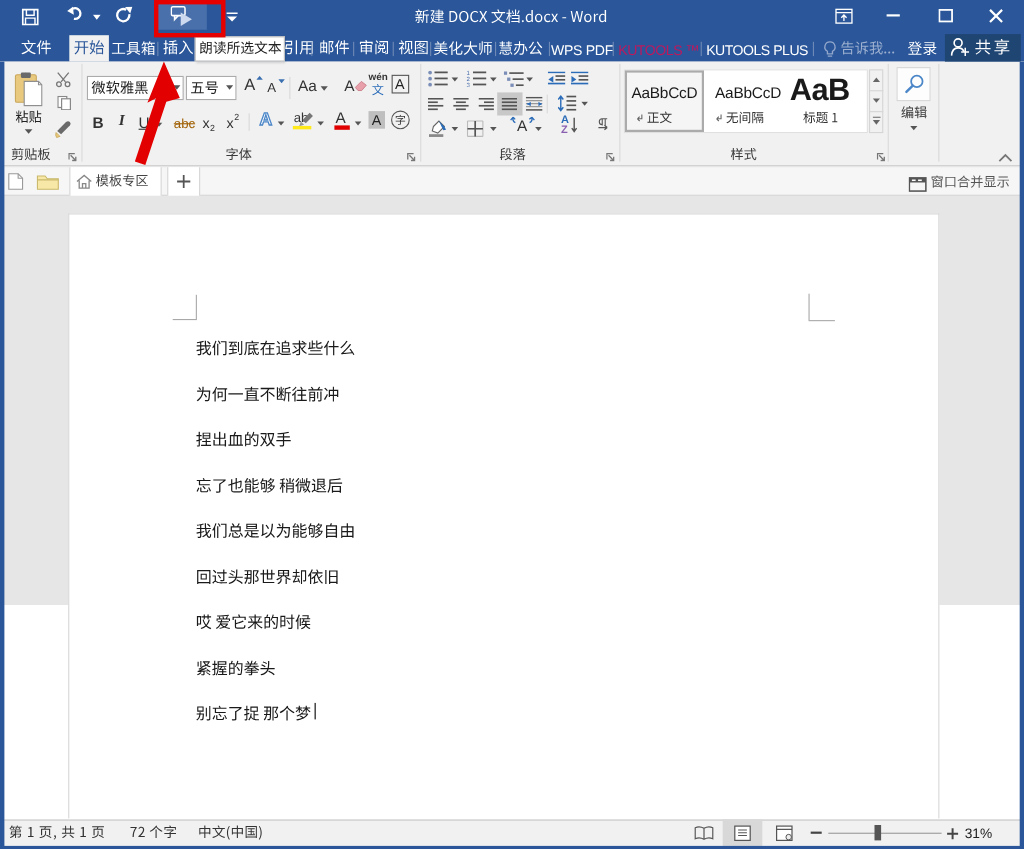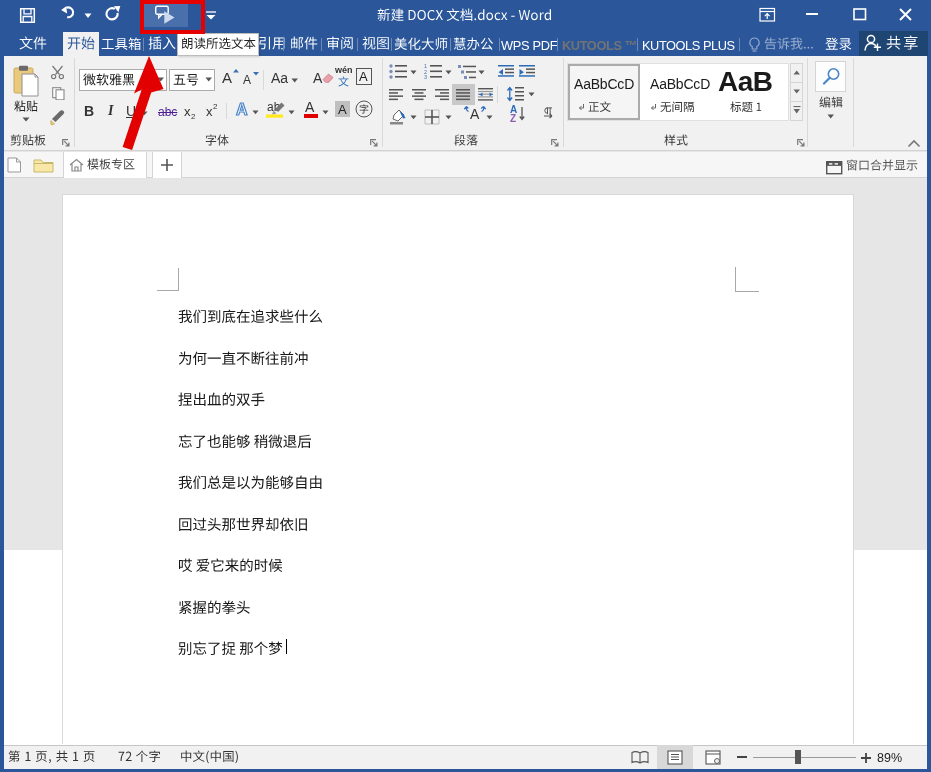--- a/index.html
+++ b/index.html
@@ -69,21 +69,21 @@
     <svg style="position:absolute;left:362px;top:36px" width="30" height="18">
       <path d="M 6.3 1.2 V 8.7 H 7.3 V 2.1 H 11.6 V 8.7 H 12.7 V 1.2 Z M 2.2 1 C 2.7 1.6 3.2 2.4 3.5 2.9 L 4.3 2.3 C 4.1 1.8 3.5 1.1 3 0.6 Z M 8.9 3.2 V 5.9 C 8.9 8.1 8.5 10.8 5 12.7 C 5.2 12.8 5.5 13.2 5.6 13.4 C 7.7 12.3 8.8 10.8 9.4 9.3 V 12 C 9.4 13 9.8 13.2 10.7 13.2 H 12 C 13.2 13.2 13.4 12.6 13.5 10.4 C 13.2 10.4 12.9 10.2 12.6 10 C 12.6 12 12.5 12.4 12 12.4 H 10.9 C 10.5 12.4 10.4 12.3 10.4 11.9 V 8.4 H 9.7 C 9.9 7.6 9.9 6.7 9.9 6 V 3.2 Z M 0.9 2.9 V 3.9 H 4.3 C 3.5 5.7 2 7.4 0.5 8.4 C 0.7 8.6 1 9.2 1 9.4 C 1.6 9 2.1 8.5 2.7 8 V 13.4 H 3.7 V 7.4 C 4.1 8 4.7 8.8 5 9.2 L 5.7 8.4 C 5.4 8.1 4.5 7 3.9 6.4 C 4.6 5.4 5.2 4.4 5.6 3.3 L 5 2.9 L 4.8 2.9 Z M 19.2 8.4 C 20.4 8.6 21.8 9.1 22.6 9.5 L 23 8.8 C 22.2 8.4 20.8 8 19.7 7.8 Z M 17.9 10.2 C 19.8 10.4 22.2 11 23.5 11.4 L 24 10.7 C 22.7 10.2 20.2 9.7 18.3 9.5 Z M 15.2 1.2 V 13.4 H 16.2 V 12.8 H 25.8 V 13.4 H 26.8 V 1.2 Z M 16.2 11.9 V 2.1 H 25.8 V 11.9 Z M 19.8 2.4 C 19.1 3.5 17.9 4.6 16.7 5.3 C 16.9 5.5 17.3 5.8 17.4 6 C 17.9 5.7 18.3 5.4 18.7 5 C 19.1 5.4 19.7 5.8 20.2 6.2 C 19 6.8 17.7 7.2 16.4 7.5 C 16.6 7.7 16.8 8.1 16.9 8.3 C 18.3 8 19.8 7.5 21.1 6.8 C 22.3 7.4 23.6 7.9 24.9 8.2 C 25.1 7.9 25.3 7.5 25.5 7.4 C 24.3 7.1 23.1 6.8 22 6.3 C 23 5.6 23.9 4.8 24.5 3.8 L 23.9 3.5 L 23.7 3.5 H 20.1 C 20.3 3.2 20.5 3 20.7 2.7 Z M 19.3 4.4 19.4 4.3 H 23 C 22.5 4.9 21.8 5.4 21.1 5.8 C 20.4 5.4 19.8 4.9 19.3 4.4 Z" fill="#ffffff"></path>
     </svg>
     <svg style="position:absolute;left:394px;top:36.5px" width="56" height="17">
       <path d="M 9.4 0.5 C 9.1 1.1 8.6 1.9 8.2 2.5 H 4.6 L 5.1 2.2 C 4.9 1.7 4.4 1 3.9 0.5 L 3.1 0.9 C 3.5 1.3 3.9 2 4.1 2.5 H 1.3 V 3.4 H 6.2 V 4.5 H 2 V 5.3 H 6.2 V 6.5 H 0.8 V 7.4 H 6.1 C 6 7.8 6 8.1 5.9 8.4 H 1.1 V 9.3 H 5.6 C 5 10.7 3.7 11.6 0.6 12 C 0.7 12.3 1 12.7 1.1 12.9 C 4.6 12.4 6 11.2 6.7 9.4 C 7.8 11.4 9.6 12.5 12.3 12.9 C 12.5 12.7 12.7 12.2 13 12 C 10.5 11.7 8.7 10.8 7.7 9.3 H 12.6 V 8.4 H 7 C 7.1 8.1 7.1 7.8 7.2 7.4 H 12.8 V 6.5 H 7.2 V 5.3 H 11.6 V 4.5 H 7.2 V 3.4 H 12.2 V 2.5 H 9.3 C 9.7 2 10.1 1.4 10.4 0.8 Z M 25.2 2.5 C 24.3 4 23 5.3 21.5 6.4 V 0.8 H 20.5 V 7.2 C 19.6 7.8 18.7 8.4 17.8 8.8 C 18.1 9 18.4 9.3 18.6 9.6 C 19.2 9.2 19.8 8.9 20.5 8.5 V 10.8 C 20.5 12.3 20.9 12.7 22.2 12.7 C 22.5 12.7 24.3 12.7 24.6 12.7 C 26.1 12.7 26.3 11.8 26.5 9.3 C 26.2 9.2 25.7 9 25.5 8.8 C 25.4 11.1 25.3 11.7 24.6 11.7 C 24.2 11.7 22.7 11.7 22.3 11.7 C 21.7 11.7 21.5 11.6 21.5 10.8 V 7.7 C 23.3 6.5 24.9 4.9 26.2 3.2 Z M 17.7 0.6 C 16.9 2.6 15.5 4.6 14.1 5.9 C 14.3 6.2 14.6 6.7 14.7 6.9 C 15.3 6.4 15.8 5.8 16.3 5.1 V 13 H 17.4 V 3.5 C 17.9 2.7 18.3 1.8 18.7 0.9 Z M 33.2 0.6 C 33.2 1.6 33.2 3 33 4.4 H 27.8 V 5.5 H 32.8 C 32.3 8 31 10.7 27.6 12.1 C 27.9 12.3 28.2 12.7 28.4 13 C 31.6 11.4 33.1 8.8 33.8 6.2 C 34.8 9.3 36.6 11.7 39.2 13 C 39.4 12.7 39.7 12.2 39.9 12 C 37.3 10.9 35.5 8.5 34.6 5.5 H 39.7 V 4.4 H 34.1 C 34.3 3 34.3 1.7 34.3 0.6 Z M 43.9 0.6 V 6 C 43.9 8.4 43.7 10.6 41.9 12.3 C 42.1 12.4 42.4 12.8 42.6 13 C 44.6 11.1 44.9 8.7 44.9 6 V 0.6 Z M 41.8 2.1 V 8.7 H 42.7 V 2.1 Z M 46.2 3.9 V 11 H 47.1 V 4.8 H 48.9 V 13 H 49.9 V 4.8 H 51.8 V 9.9 C 51.8 10 51.8 10.1 51.6 10.1 C 51.5 10.1 51.1 10.1 50.5 10.1 C 50.7 10.3 50.8 10.7 50.8 10.9 C 51.6 10.9 52.1 10.9 52.4 10.8 C 52.7 10.6 52.8 10.3 52.8 9.9 V 3.9 H 49.9 V 2.2 H 53.3 V 1.3 H 45.7 V 2.2 H 48.9 V 3.9 Z" fill="#ffffff"></path>
     </svg>
     <svg style="position:absolute;left:453px;top:36.5px" width="42" height="17">
       <path d="M 3.8 9.8 V 11.5 C 3.8 12.5 4.2 12.8 5.7 12.8 C 6 12.8 8.3 12.8 8.7 12.8 C 9.8 12.8 10.1 12.5 10.3 11 C 10 10.9 9.6 10.8 9.4 10.6 C 9.3 11.8 9.2 11.9 8.6 11.9 C 8 11.9 6.1 11.9 5.7 11.9 C 4.9 11.9 4.8 11.9 4.8 11.5 V 9.8 Z M 5.8 9.8 C 6.5 10.2 7.2 10.8 7.6 11.3 L 8.2 10.7 C 7.8 10.2 7.1 9.6 6.4 9.3 Z M 10.4 10.1 C 11 10.8 11.6 11.9 11.8 12.6 L 12.8 12.3 C 12.6 11.6 11.9 10.5 11.4 9.8 Z M 2.1 9.9 C 1.8 10.6 1.4 11.6 0.9 12.1 L 1.8 12.6 C 2.3 12 2.7 11 3 10.3 Z M 2.4 7 V 7.7 H 10.4 V 8.5 H 1.9 V 9.2 H 11.3 V 5.5 H 2 V 6.2 H 10.4 V 7 Z M 0.9 3.9 V 4.6 H 3.2 V 5.3 H 4.2 V 4.6 H 6.3 V 3.9 H 4.2 V 3.3 H 5.9 V 2.6 H 4.2 V 1.9 H 6.1 V 1.3 H 4.2 V 0.6 H 3.2 V 1.3 H 1.1 V 1.9 H 3.2 V 2.6 H 1.4 V 3.3 H 3.2 V 3.9 Z M 9.1 0.6 V 1.3 H 6.9 V 1.9 H 9.1 V 2.6 H 7.2 V 3.3 H 9.1 V 3.9 H 6.8 V 4.6 H 9.1 V 5.3 H 10 V 4.6 H 12.5 V 3.9 H 10 V 3.3 H 12.1 V 2.6 H 10 V 1.9 H 12.3 V 1.3 H 10 V 0.6 Z M 16 5.2 C 15.6 6.4 14.9 7.9 14.1 8.9 L 15 9.4 C 15.8 8.4 16.5 6.8 16.9 5.6 Z M 24 5.4 C 24.6 6.8 25.3 8.6 25.5 9.6 L 26.5 9.3 C 26.2 8.2 25.6 6.4 24.9 5.1 Z M 18.8 0.6 V 2.9 V 3 H 14.7 V 4.1 H 18.7 C 18.6 6.7 17.9 9.9 14.1 12.2 C 14.3 12.4 14.7 12.8 14.9 13 C 18.9 10.5 19.7 7 19.8 4.1 H 22.6 C 22.4 9.1 22.2 11.1 21.7 11.5 C 21.6 11.7 21.4 11.7 21.1 11.7 C 20.8 11.7 20 11.7 19.1 11.6 C 19.3 11.9 19.4 12.4 19.4 12.7 C 20.2 12.7 21.1 12.8 21.6 12.7 C 22.1 12.7 22.4 12.5 22.7 12.1 C 23.3 11.5 23.5 9.4 23.7 3.6 C 23.7 3.4 23.7 3 23.7 3 H 19.8 V 2.9 V 0.6 Z M 31.4 1 C 30.6 3 29.2 4.9 27.7 6.1 C 28 6.3 28.4 6.6 28.6 6.9 C 30.1 5.5 31.5 3.5 32.5 1.2 Z M 36 0.8 35 1.2 C 36 3.3 37.7 5.6 39.2 6.9 C 39.4 6.6 39.7 6.2 40 6 C 38.6 4.9 36.9 2.7 36 0.8 Z M 29.2 12.1 C 29.7 11.9 30.4 11.8 37.5 11.4 C 37.9 11.9 38.2 12.5 38.4 12.9 L 39.4 12.3 C 38.8 11.1 37.4 9.2 36.2 7.8 L 35.2 8.2 C 35.8 8.9 36.4 9.7 36.9 10.4 L 30.6 10.8 C 31.9 9.2 33.3 7.2 34.4 5.1 L 33.3 4.7 C 32.2 6.9 30.6 9.3 30 9.9 C 29.5 10.5 29.1 10.9 28.8 11 C 28.9 11.3 29.1 11.9 29.2 12.1 Z" fill="#ffffff"></path>
     </svg>
     <div style="position:absolute;left:501px;top:37.5px;font-size:12.8px;color:#ffffff;font-weight:400;letter-spacing:-0.3px;white-space:nowrap">WPS PDF</div>
-    <div style="position:absolute;left:562px;top:37.5px;font-size:12.8px;color:#737373;font-weight:700;letter-spacing:-0.4px;white-space:nowrap">KUTOOLS ™</div>
+    <div style="position:absolute;left:562px;top:37.5px;font-size:12.8px;color:#be185d;font-weight:400;letter-spacing:-0.4px;white-space:nowrap">KUTOOLS ™</div>
     <div style="position:absolute;left:642px;top:37.5px;font-size:12.8px;color:#ffffff;font-weight:400;letter-spacing:-0.45px;white-space:nowrap">KUTOOLS PLUS</div>
     <div style="position:absolute;left:142.5px;top:38px;width:1px;height:13px;background:#6e89b5"></div>
     <div style="position:absolute;left:283px;top:38px;width:1px;height:13px;background:#6e89b5"></div>
     <div style="position:absolute;left:320.5px;top:38px;width:1px;height:13px;background:#6e89b5"></div>
     <div style="position:absolute;left:356.5px;top:38px;width:1px;height:13px;background:#6e89b5"></div>
     <div style="position:absolute;left:391px;top:38px;width:1px;height:13px;background:#6e89b5"></div>
     <div style="position:absolute;left:450px;top:38px;width:1px;height:13px;background:#6e89b5"></div>
     <div style="position:absolute;left:498.5px;top:38px;width:1px;height:13px;background:#6e89b5"></div>
     <div style="position:absolute;left:556.5px;top:38px;width:1px;height:13px;background:#6e89b5"></div>
     <div style="position:absolute;left:637px;top:38px;width:1px;height:13px;background:#6e89b5"></div>
@@ -181,21 +181,21 @@
       <path d="M 4.7 0.6 C 5 1.2 5.3 1.9 5.5 2.4 L 6.4 2.1 C 6.2 1.6 5.8 0.9 5.5 0.4 Z M 0.5 2.4 V 3.2 H 2.3 C 2.9 4.9 3.8 6.3 4.9 7.5 C 3.7 8.5 2.2 9.3 0.4 9.8 C 0.6 10 0.8 10.4 0.9 10.6 C 2.8 10 4.3 9.2 5.5 8.1 C 6.8 9.2 8.3 10 10.1 10.5 C 10.2 10.3 10.4 9.9 10.6 9.7 C 8.9 9.3 7.4 8.5 6.2 7.5 C 7.3 6.4 8.1 4.9 8.8 3.2 H 10.5 V 2.4 Z M 5.5 6.9 C 4.5 5.9 3.7 4.6 3.1 3.2 H 7.8 C 7.3 4.7 6.5 5.9 5.5 6.9 Z" fill="#2b6cb8"></path>
     </svg>
     <div style="position:absolute;left:356px;top:68px;width:16px;height:17px;border:1px solid #555"></div>
     <div style="position:absolute;left:359px;top:69px;font-size:13px;color:#222;font-weight:400;letter-spacing:0;white-space:nowrap">A</div>
     <div style="position:absolute;left:84px;top:103px;font-size:14px;color:#333;font-weight:700;letter-spacing:0;white-space:nowrap">B</div>
     <div style="position:absolute;left:108px;top:103px;font-size:14px;color:#333;font-style:italic;font-family:'Liberation Serif',serif;font-weight:600">I</div>
     <div style="position:absolute;left:126px;top:103px;font-size:14px;color:#333;text-decoration:underline">U</div>
     <svg style="position:absolute;left:141px;top:111px;" width="7" height="5" viewBox="0 0 7 5">
       <path d="M0.5 0.5 H6.5 L3.5 4.2 Z" fill="#555"></path>
     </svg>
-    <div style="position:absolute;left:158px;top:105px;font-size:12px;color:#4c1d95;text-decoration:line-through">abc</div>
+    <div style="position:absolute;left:158px;top:105px;font-size:12px;color:#a16207;text-decoration:line-through">abc</div>
     <div style="position:absolute;left:184px;top:104px;font-size:13px;color:#333;font-weight:400;letter-spacing:0;white-space:nowrap">x</div>
     <div style="position:absolute;left:191px;top:112px;font-size:8px;color:#333;font-weight:400;letter-spacing:0;white-space:nowrap">2</div>
     <div style="position:absolute;left:206px;top:104px;font-size:13px;color:#333;font-weight:400;letter-spacing:0;white-space:nowrap">x</div>
     <div style="position:absolute;left:213px;top:102px;font-size:8px;color:#333;font-weight:400;letter-spacing:0;white-space:nowrap">2</div>
     <div style="position:absolute;left:226px;top:103px;width:1px;height:16px;background:#d9d9d9"></div>
     <div style="position:absolute;left:236px;top:101px;font-size:16px;font-weight:700;color:#fff;-webkit-text-stroke:1.2px #4a86c8">A</div>
     <svg style="position:absolute;left:252px;top:110px;" width="7" height="5" viewBox="0 0 7 5">
       <path d="M0.5 0.5 H6.5 L3.5 4.2 Z" fill="#555"></path>
     </svg>
     <div style="position:absolute;left:267px;top:100px;font-size:12px;color:#333;font-weight:400;letter-spacing:0;white-space:nowrap">ab</div>
@@ -493,21 +493,21 @@
       <rect x="1" y="1" width="14" height="13" fill="#fff" stroke="#555" stroke-width="1.1"></rect>
       <path d="M1 4 H15" stroke="#555" stroke-width="1"></path>
       <circle cx="12" cy="11" r="2.5" fill="#eee" stroke="#555" stroke-width="0.9"></circle>
     </svg>
     <div style="position:absolute;left:737px;top:756px;width:10px;height:2px;background:#444"></div>
     <div style="position:absolute;left:753px;top:757px;width:103px;height:1px;background:#999"></div>
     <div style="position:absolute;left:795px;top:750px;width:6px;height:14px;background:#555"></div>
     <svg style="position:absolute;left:860px;top:752px;" width="12" height="12" viewBox="0 0 12 12">
       <path d="M6 1 V11 M1 6 H11" stroke="#444" stroke-width="1.8"></path>
     </svg>
-    <div style="position:absolute;left:877px;top:751px;font-size:12.5px;color:#222;font-weight:400;letter-spacing:0;white-space:nowrap">89%</div>
+    <div style="position:absolute;left:877px;top:751px;font-size:12.5px;color:#222;font-weight:400;letter-spacing:0;white-space:nowrap">31%</div>
     <div style="position:absolute;left:0;top:56px;width:4px;height:716px;background:#2b579a"></div>
     <div style="position:absolute;left:927px;top:56px;width:4px;height:716px;background:#2b579a"></div>
     <div style="position:absolute;left:0;top:769px;width:931px;height:3px;background:#2b579a"></div>
     <div style="position:absolute;left:177px;top:33px;width:82px;height:23px;background:#fff;border:1px solid #bbb;box-shadow:1px 1px 2px rgba(0,0,0,0.15)"></div>
     <svg style="position:absolute;left:181px;top:37px" width="77" height="16">
       <path d="M 10.5 4.9 V 7.1 H 7.9 C 8 6.6 8 6.1 8 5.7 V 4.9 Z M 10.5 4 H 8 V 1.9 H 10.5 Z M 7.1 1.1 V 5.7 C 7.1 7.5 7 9.8 5.8 11.5 C 6 11.6 6.4 11.8 6.6 12 C 7.4 10.9 7.7 9.4 7.9 7.9 H 10.5 V 10.7 C 10.5 10.9 10.5 11 10.3 11 C 10.1 11 9.5 11 8.8 11 C 9 11.2 9.1 11.6 9.2 11.9 C 10.1 11.9 10.6 11.9 11 11.7 C 11.3 11.6 11.4 11.3 11.4 10.7 V 1.1 Z M 2.7 0.8 C 2.9 1.1 3.1 1.6 3.3 2 H 1.2 V 10 C 1.2 10.6 0.9 10.9 0.7 11.1 C 0.8 11.2 1.1 11.6 1.2 11.8 C 1.4 11.6 1.9 11.4 4.8 10.1 C 5 10.5 5.1 10.8 5.2 11.1 L 6.1 10.7 C 5.8 9.8 5 8.5 4.4 7.5 L 3.6 7.8 C 3.9 8.3 4.2 8.8 4.4 9.3 L 2.1 10.3 V 7.1 H 6 V 2 H 4.3 C 4.2 1.6 3.9 1 3.6 0.6 Z M 2.1 4.9 H 5.1 V 6.2 H 2.1 Z M 2.1 4.1 V 2.8 H 5.1 V 4.1 Z M 18 5.3 C 18.7 5.7 19.5 6.2 19.9 6.6 L 20.3 6.1 C 19.9 5.7 19.1 5.2 18.5 4.9 Z M 17.1 6.5 C 17.8 6.8 18.6 7.4 19 7.8 L 19.4 7.2 C 19.1 6.8 18.2 6.3 17.6 6 Z M 21 9.7 C 22.1 10.4 23.3 11.4 23.9 12 L 24.5 11.4 C 23.9 10.8 22.6 9.8 21.6 9.1 Z M 13.8 1.4 C 14.5 2 15.3 2.8 15.7 3.3 L 16.4 2.6 C 16 2.1 15.1 1.3 14.4 0.8 Z M 17.1 3.6 V 4.4 H 23.1 C 23 4.9 22.8 5.5 22.6 5.9 L 23.3 6.1 C 23.6 5.5 24 4.5 24.2 3.7 L 23.6 3.5 L 23.5 3.6 H 21.1 V 2.5 H 23.7 V 1.7 H 21.1 V 0.5 H 20.1 V 1.7 H 17.6 V 2.5 H 20.1 V 3.6 Z M 20.5 4.9 V 6.4 C 20.5 6.8 20.5 7.3 20.3 7.9 H 16.8 V 8.7 H 20 C 19.5 9.6 18.6 10.6 16.6 11.3 C 16.8 11.5 17.1 11.8 17.2 12.1 C 19.5 11.1 20.6 9.9 21 8.7 H 24.3 V 7.9 H 21.3 C 21.4 7.3 21.4 6.9 21.4 6.4 V 4.9 Z M 13 4.4 V 5.3 H 14.9 V 9.9 C 14.9 10.5 14.5 10.9 14.3 11.1 C 14.4 11.2 14.7 11.6 14.8 11.8 V 11.7 C 14.9 11.5 15.3 11.2 17.2 9.6 C 17.1 9.4 16.9 9 16.9 8.8 L 15.7 9.7 V 4.4 Z M 31.7 1.8 V 5.9 C 31.7 7.7 31.5 9.9 30.1 11.4 C 30.2 11.5 30.6 11.8 30.8 12 C 32.4 10.4 32.6 7.8 32.6 5.9 V 5.6 H 34.6 V 12 H 35.5 V 5.6 H 37 V 4.7 H 32.6 V 2.4 C 34.1 2.2 35.7 1.9 36.7 1.4 L 36.1 0.6 C 35.1 1.1 33.2 1.5 31.7 1.8 Z M 27.1 6.5 V 6.1 V 4.5 H 29.6 V 6.5 Z M 30.5 0.8 C 29.5 1.2 27.7 1.5 26.2 1.7 V 6.1 C 26.2 7.7 26.2 9.9 25.4 11.4 C 25.6 11.5 26 11.9 26.1 12 C 26.8 10.7 27.1 8.9 27.1 7.3 H 30.5 V 3.6 H 27.1 V 2.4 C 28.6 2.3 30.1 2 31.1 1.5 Z M 38.3 1.4 C 39 2 39.8 2.9 40.2 3.5 L 41 2.9 C 40.6 2.3 39.7 1.5 39 0.9 Z M 43.1 0.9 C 42.8 2 42.3 3.1 41.6 3.8 C 41.8 3.9 42.2 4.2 42.4 4.3 C 42.7 4 42.9 3.5 43.2 3 H 45 V 4.9 H 41.5 V 5.7 H 43.8 C 43.6 7.3 43 8.5 41.2 9.2 C 41.4 9.4 41.6 9.7 41.7 10 C 43.8 9.1 44.5 7.7 44.7 5.7 H 46 V 8.6 C 46 9.6 46.2 9.8 47.1 9.8 C 47.3 9.8 48.2 9.8 48.4 9.8 C 49.2 9.8 49.4 9.4 49.5 7.8 C 49.2 7.8 48.8 7.6 48.7 7.5 C 48.6 8.8 48.6 9 48.3 9 C 48.1 9 47.4 9 47.3 9 C 47 9 46.9 8.9 46.9 8.6 V 5.7 H 49.4 V 4.9 H 46 V 3 H 48.9 V 2.2 H 46 V 0.5 H 45 V 2.2 H 43.6 C 43.7 1.9 43.9 1.5 44 1.1 Z M 40.6 5.3 H 38.2 V 6.2 H 39.7 V 10 C 39.2 10.2 38.6 10.7 38.1 11.2 L 38.7 12 C 39.4 11.2 40.1 10.6 40.5 10.6 C 40.8 10.6 41.2 10.9 41.7 11.2 C 42.5 11.7 43.6 11.9 45 11.9 C 46.2 11.9 48.3 11.8 49.3 11.7 C 49.3 11.5 49.5 11 49.6 10.8 C 48.3 10.9 46.4 11 45 11 C 43.7 11 42.6 10.9 41.9 10.4 C 41.3 10.1 41 9.8 40.6 9.8 Z M 55.3 0.7 C 55.7 1.3 56.1 2.2 56.2 2.7 L 57.2 2.3 C 57.1 1.8 56.6 1 56.3 0.4 Z M 50.6 2.7 V 3.6 H 52.6 C 53.3 5.5 54.3 7.2 55.6 8.5 C 54.2 9.6 52.5 10.5 50.5 11.1 C 50.6 11.3 50.9 11.8 51 12 C 53.1 11.3 54.9 10.4 56.3 9.2 C 57.7 10.4 59.4 11.4 61.4 11.9 C 61.6 11.7 61.9 11.2 62.1 11.1 C 60.1 10.5 58.4 9.7 57 8.5 C 58.3 7.2 59.2 5.6 60 3.6 H 61.9 V 2.7 Z M 56.3 7.8 C 55.1 6.6 54.2 5.2 53.6 3.6 H 58.9 C 58.3 5.3 57.4 6.7 56.3 7.8 Z M 68.3 0.5 V 3.1 H 63.3 V 4.1 H 67.1 C 66.2 6.2 64.6 8.2 63 9.2 C 63.2 9.4 63.5 9.8 63.7 10 C 65.5 8.8 67.1 6.5 68.1 4.1 H 68.3 V 8.7 H 65.3 V 9.7 H 68.3 V 12 H 69.2 V 9.7 H 72.2 V 8.7 H 69.2 V 4.1 H 69.4 C 70.4 6.5 72 8.8 73.8 10 C 74 9.7 74.3 9.4 74.6 9.2 C 72.8 8.2 71.3 6.2 70.4 4.1 H 74.2 V 3.1 H 69.2 V 0.5 Z" fill="#222"></path>
     </svg>
     <div style="position:absolute;left:140px;top:0px;width:65px;height:34px;border:4px solid #e60000"></div>
     <svg style="position:absolute;left:115px;top:50px;z-index:50" width="55" height="105" viewBox="0 0 55 105">
       <path d="M34 6 L48.5 39 L36.2 42.6 L17.1 100.1 L7.6 96.9 L26.7 39.4 L19 43.5 Z" fill="#e30000"></path>

